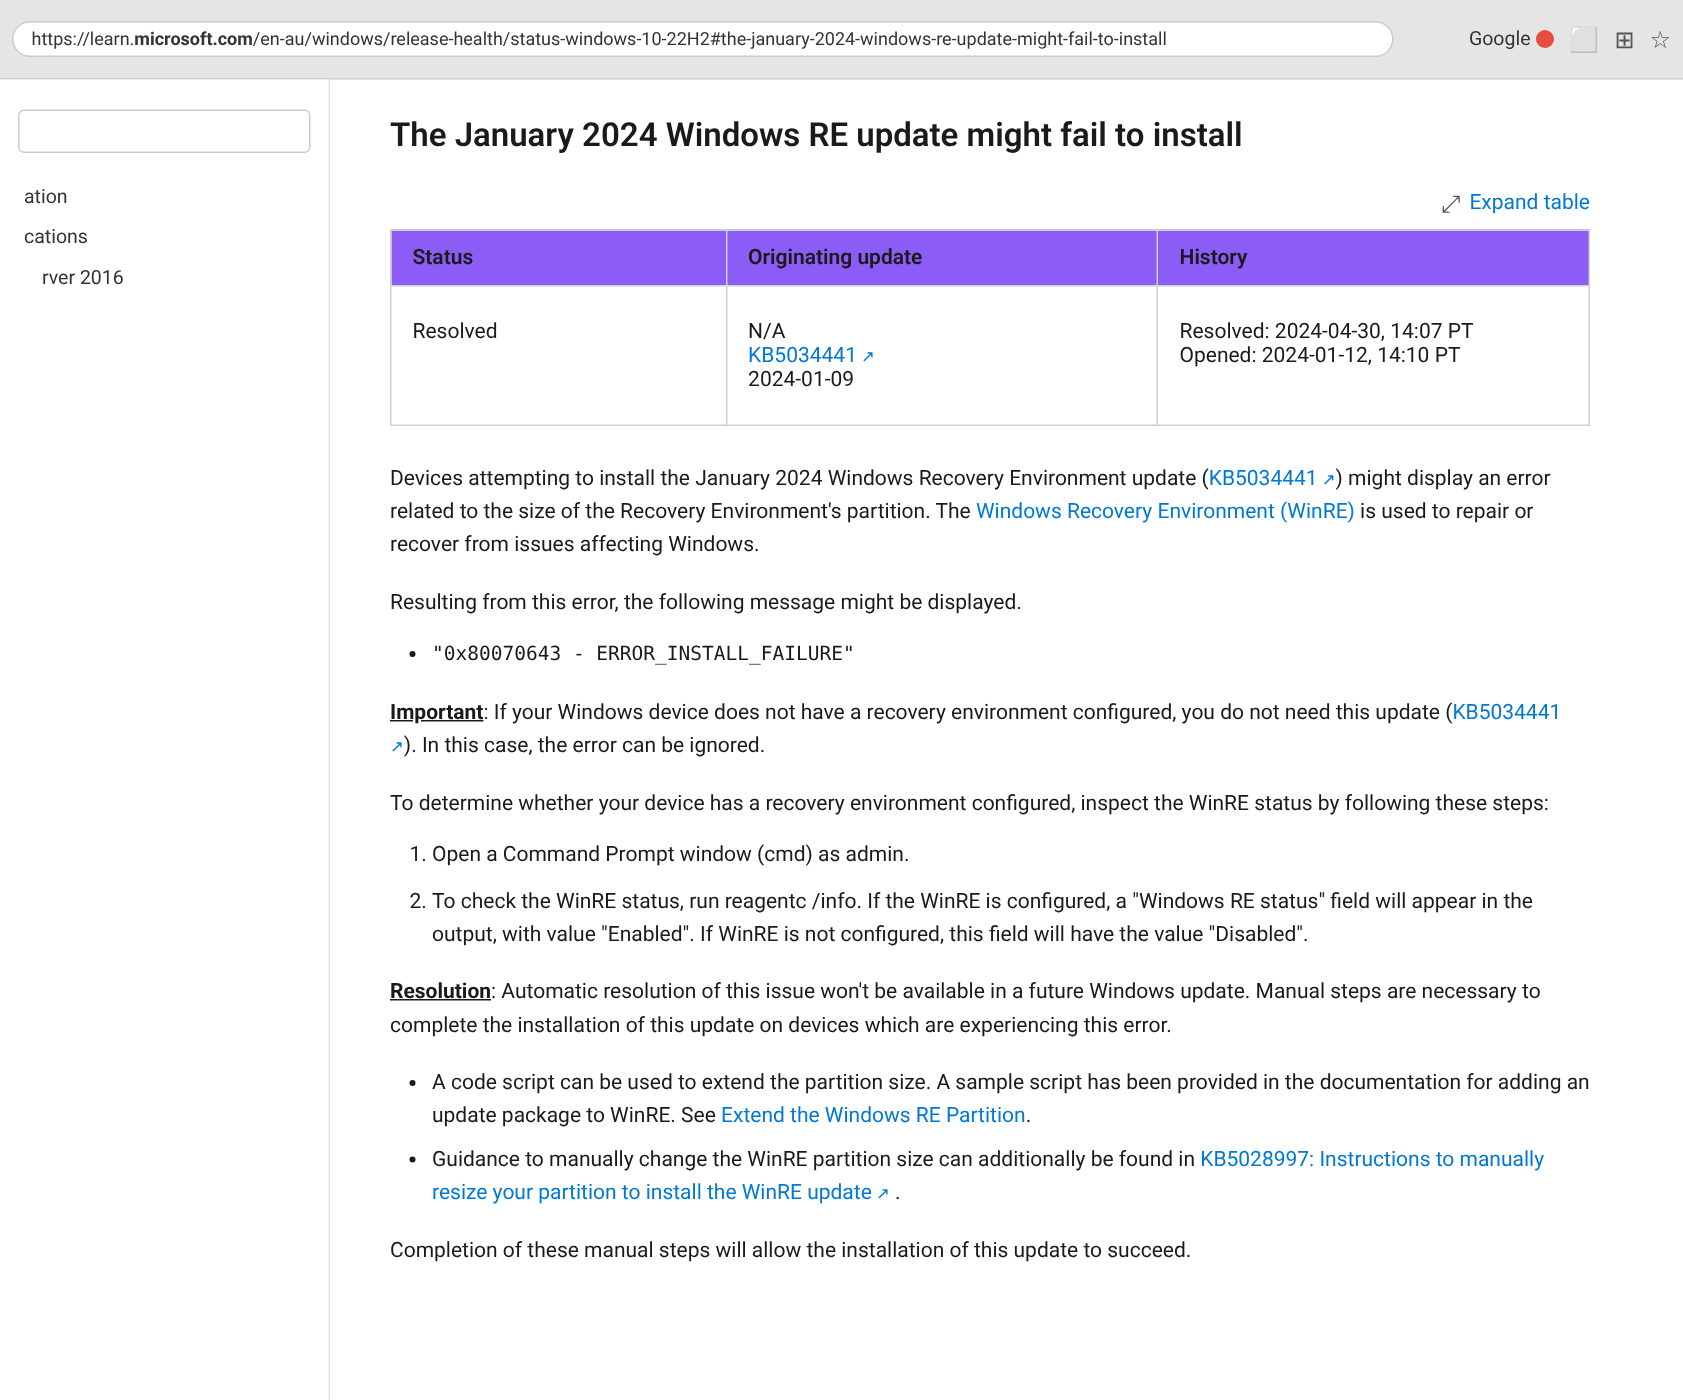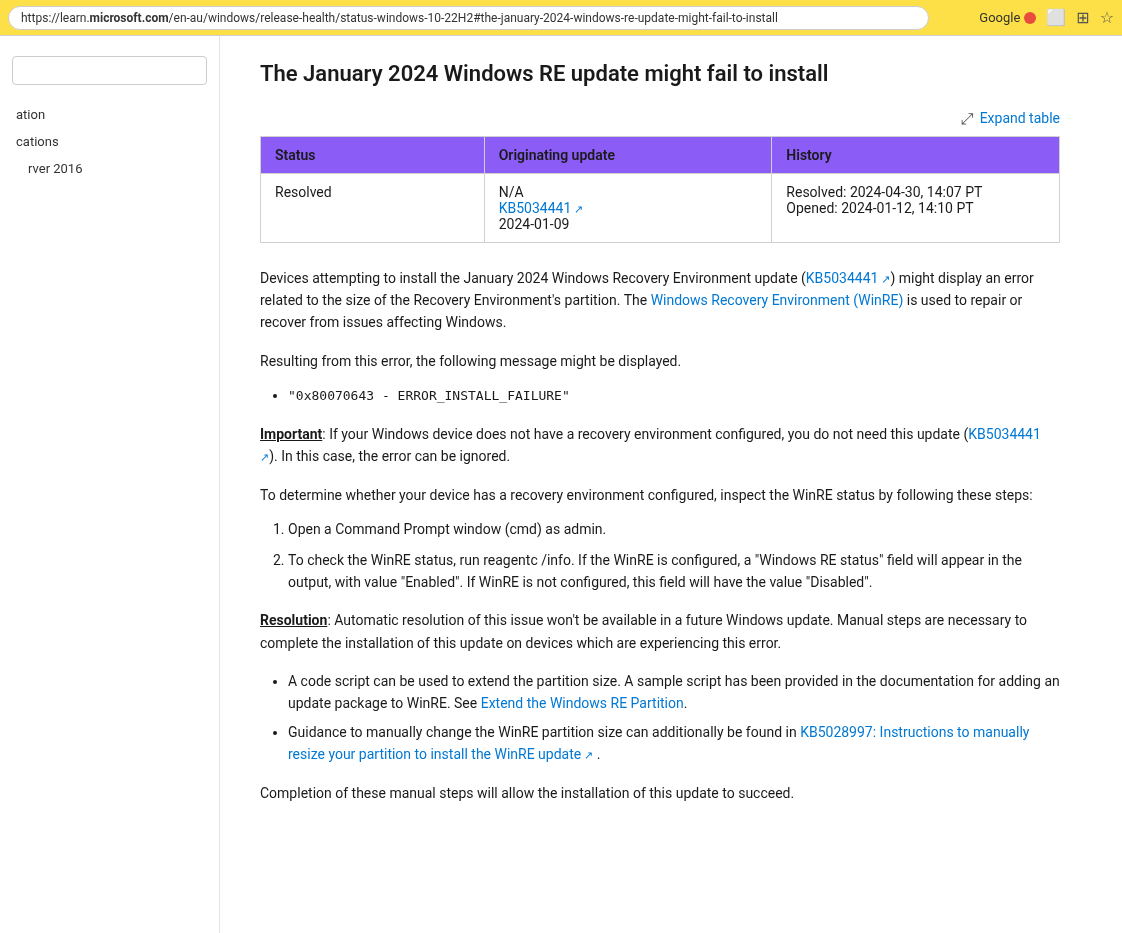--- a/index.html
+++ b/index.html
@@ -15,24 +15,24 @@
       background: #ffffff;
       width: 1122px;
       min-height: 933px;
       overflow-x: hidden;
     }
 
     
     .browser-bar {
       display: flex;
       align-items: center;
-      background: #fde047;
+      background: #e5e5e5;
       border-bottom: 1px solid #d0d0d0;
       padding: 0 8px;
-      height: 36px;
+      height: 53px;
       gap: 8px;
     }
 
     .address-bar {
       flex: 1;
       background: white;
       border: 1px solid #ccc;
       border-radius: 16px;
       padding: 4px 12px;
       font-size: 12px;
@@ -170,21 +170,21 @@
       border: 1px solid #d0d0d0;
       padding: 10px 14px;
       text-align: left;
       font-size: 14px;
       font-weight: 600;
       color: #1a1a1a;
     }
 
     .status-table td {
       border: 1px solid #d0d0d0;
-      padding: 10px 14px;
+      padding: 22px 14px;
       font-size: 14px;
       color: #1a1a1a;
       vertical-align: top;
     }
 
     .link {
       color: #0078d4;
       text-decoration: none;
       cursor: pointer;
     }

